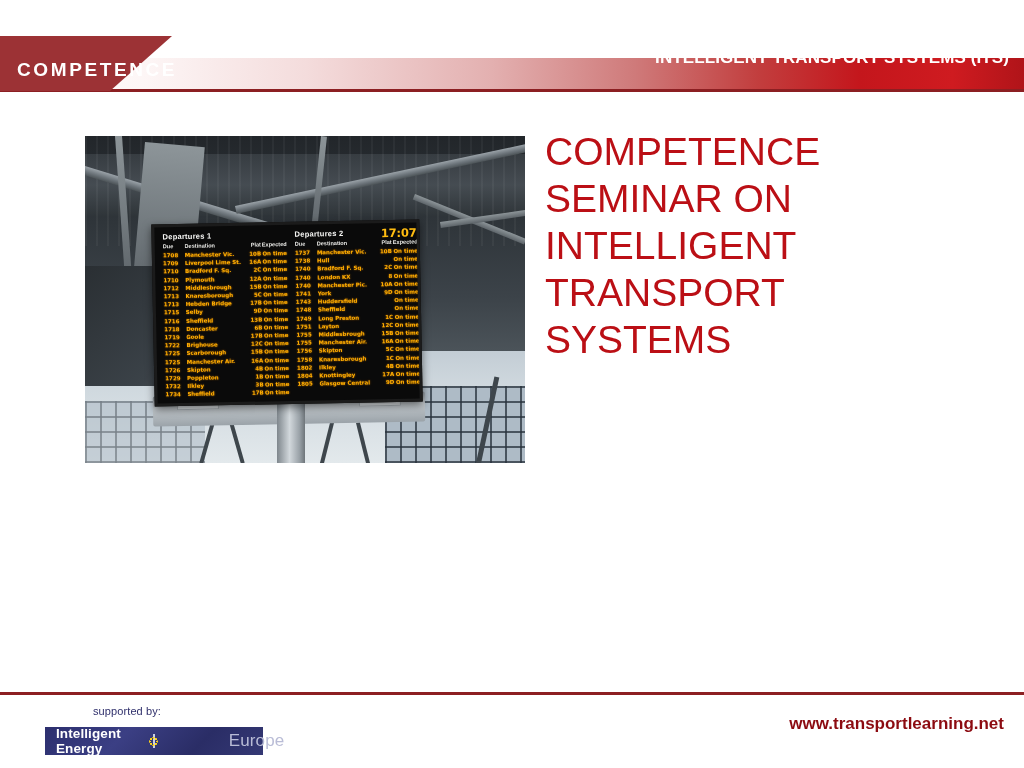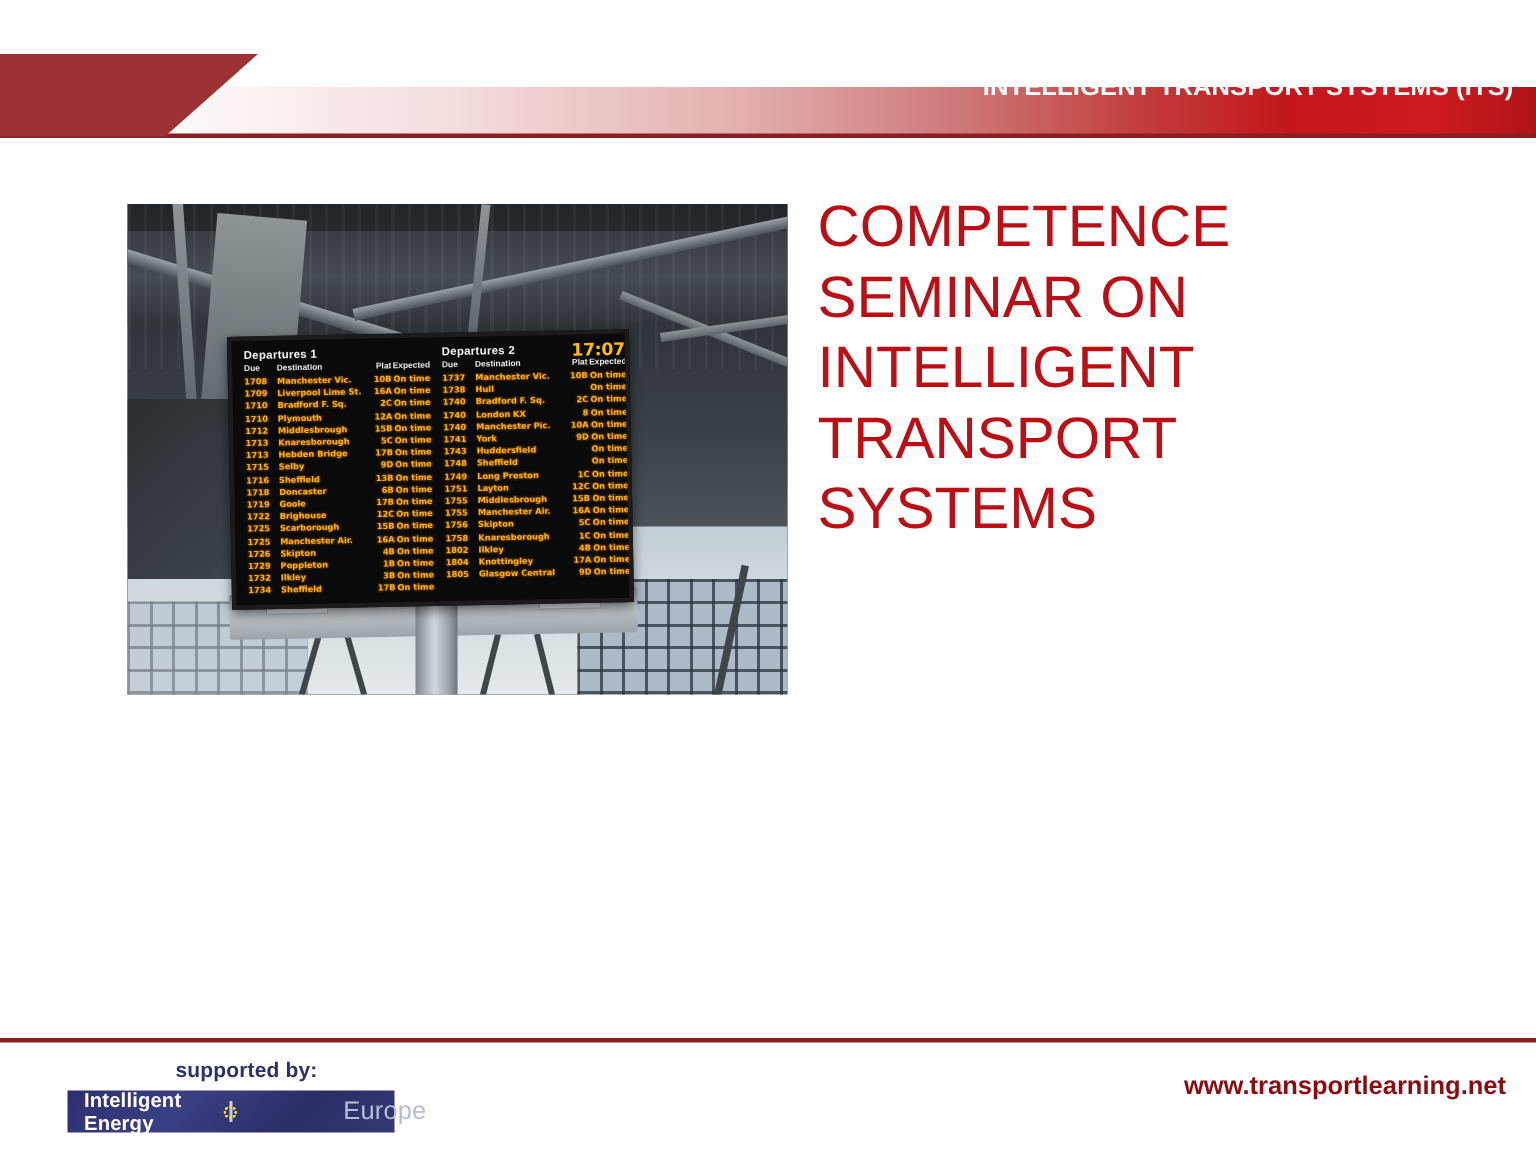--- a/index.html
+++ b/index.html
@@ -225,23 +225,23 @@
 
   
   #footer-rule {
     position: absolute;
     left: 0; top: 692px;
     width: 1024px; height: 3px;
     background: #8c1f22;
   }
   #supported-by {
     position: absolute;
-    left: 117px; top: 705px;
-    font-size: 14px;
-    font-weight: bold;
+    left: 93px; top: 705px;
+    font-size: 11px;
+    font-weight: normal;
     color: #2f2f6b;
     letter-spacing: .1px;
   }
   #iee-logo {
     position: absolute;
     left: 45px; top: 727px;
     width: 218px; height: 28px;
     background: linear-gradient(135deg, #2c2f6e 0%, #3b3f84 35%, #2a2d66 70%, #343874 100%);
     display: flex;
     align-items: center;
@@ -295,20 +295,21 @@
     letter-spacing: 0px;
   }
 </style>
 </head>
 <body>
 
 <div id="header">
   <div id="header-band"></div>
   <div id="header-band-rule"></div>
   <div id="logo-block"></div>
+  <div id="logo-text">COMPETENCE</div>
   <div id="header-title">INTELLIGENT TRANSPORT SYSTEMS (ITS)</div>
 </div>
 
 <div id="slide-title">COMPETENCE SEMINAR ON INTELLIGENT TRANSPORT SYSTEMS</div>
 
 <div id="photo">
 
   <div class="ph-sky"></div>
   <div class="glass-grid" style="left:300px; top:250px; width:140px; height:80px;"></div>
   <div class="glass-grid" style="left:0px; top:265px; width:120px; height:62px; opacity:.55;"></div>

